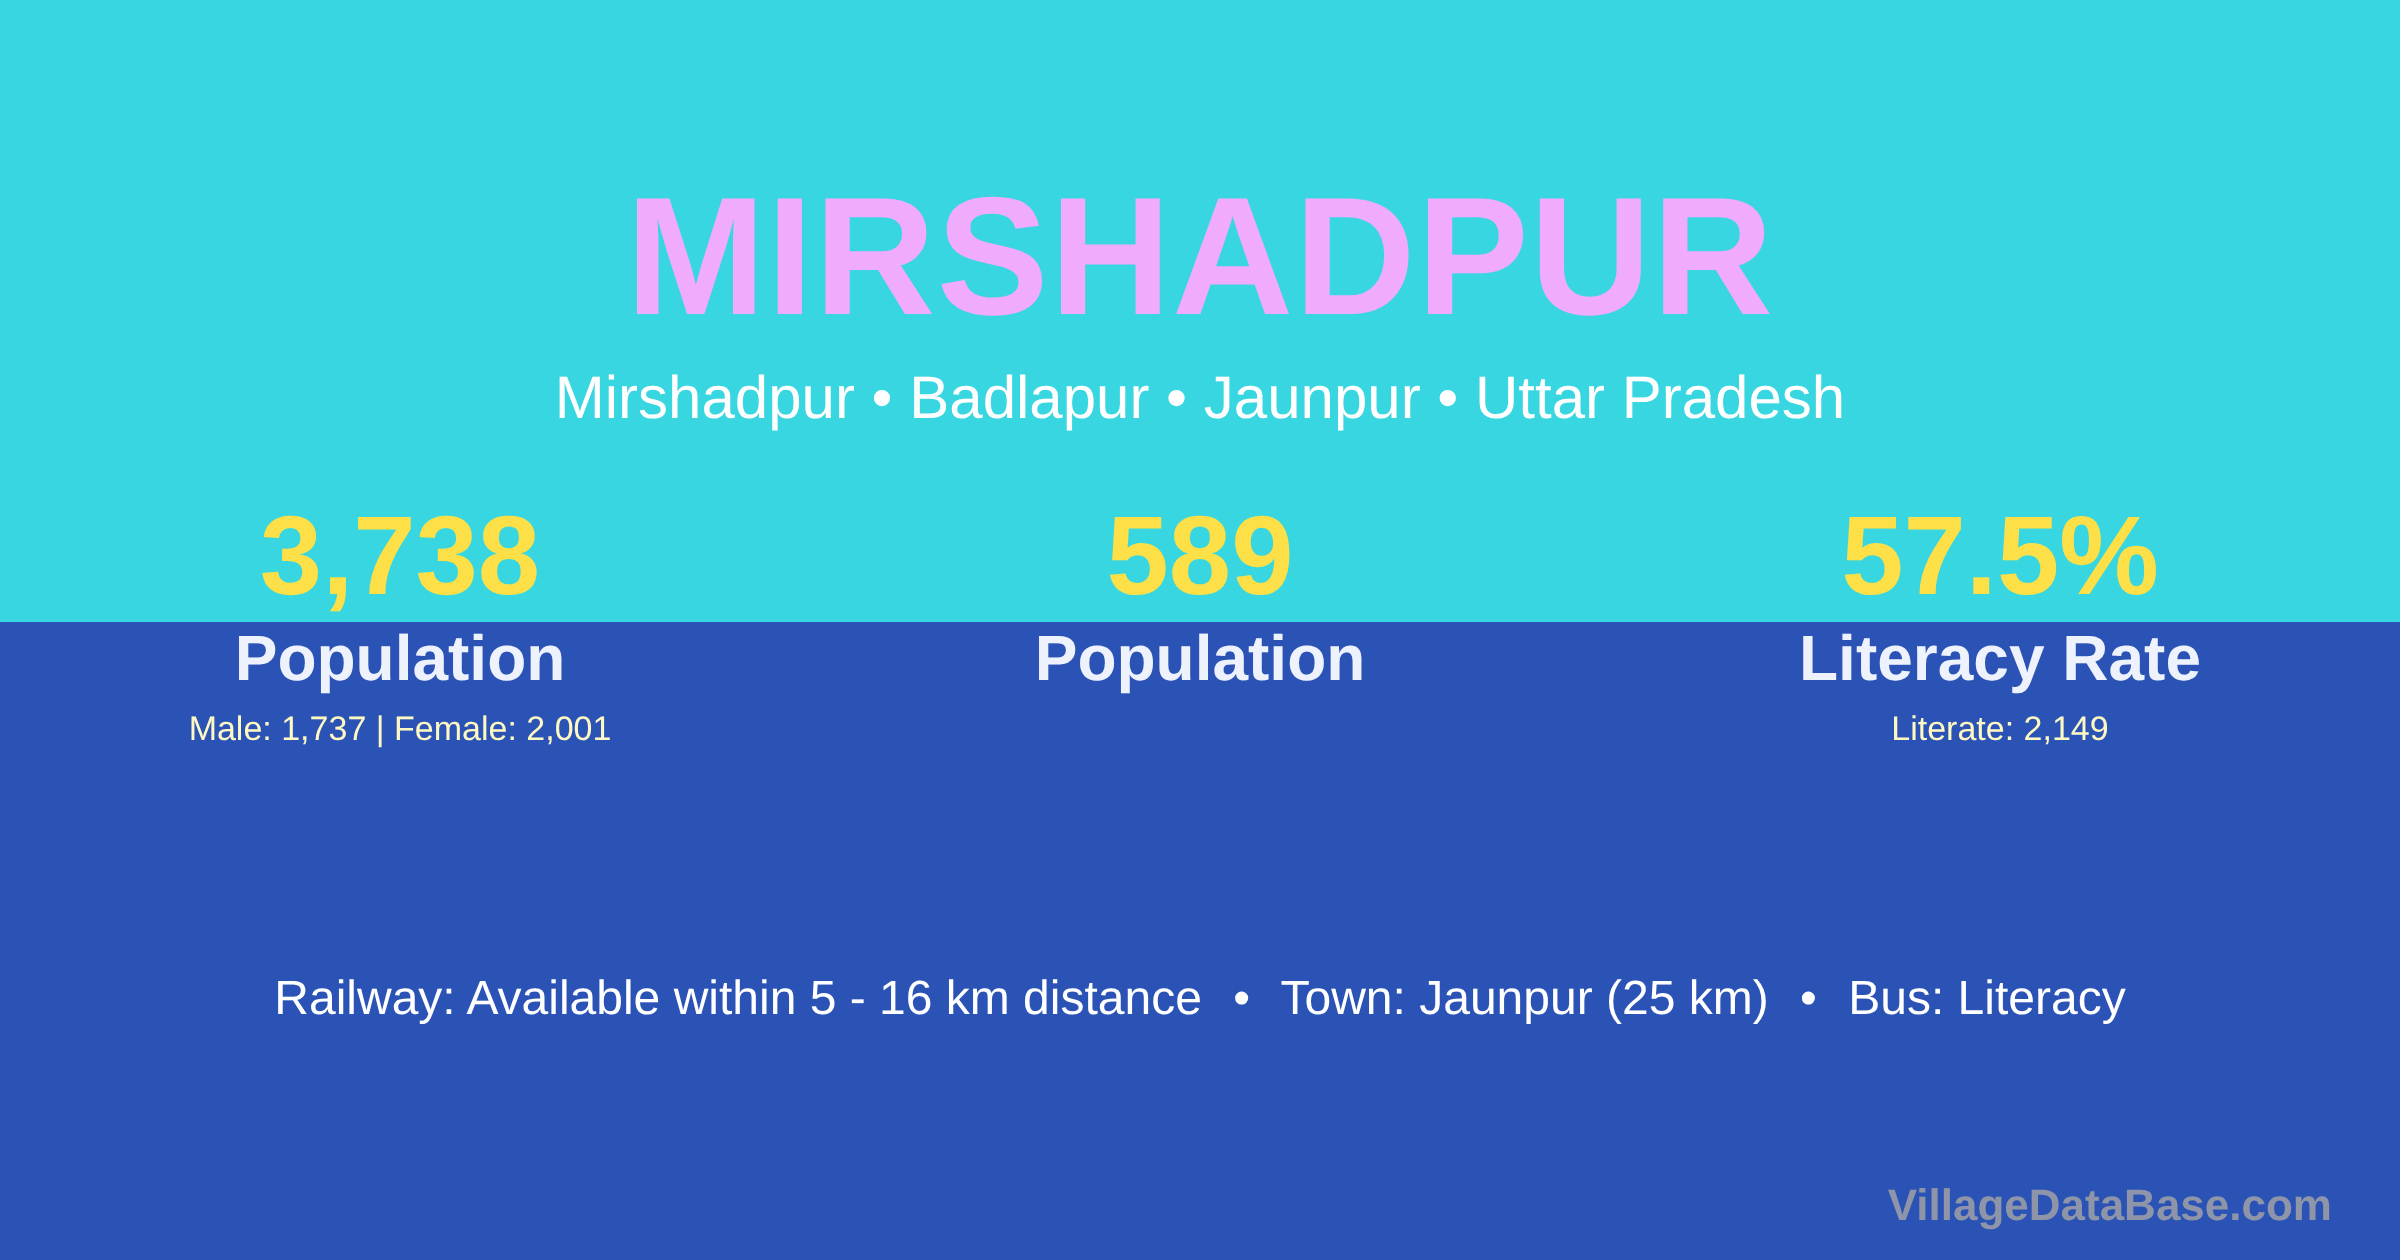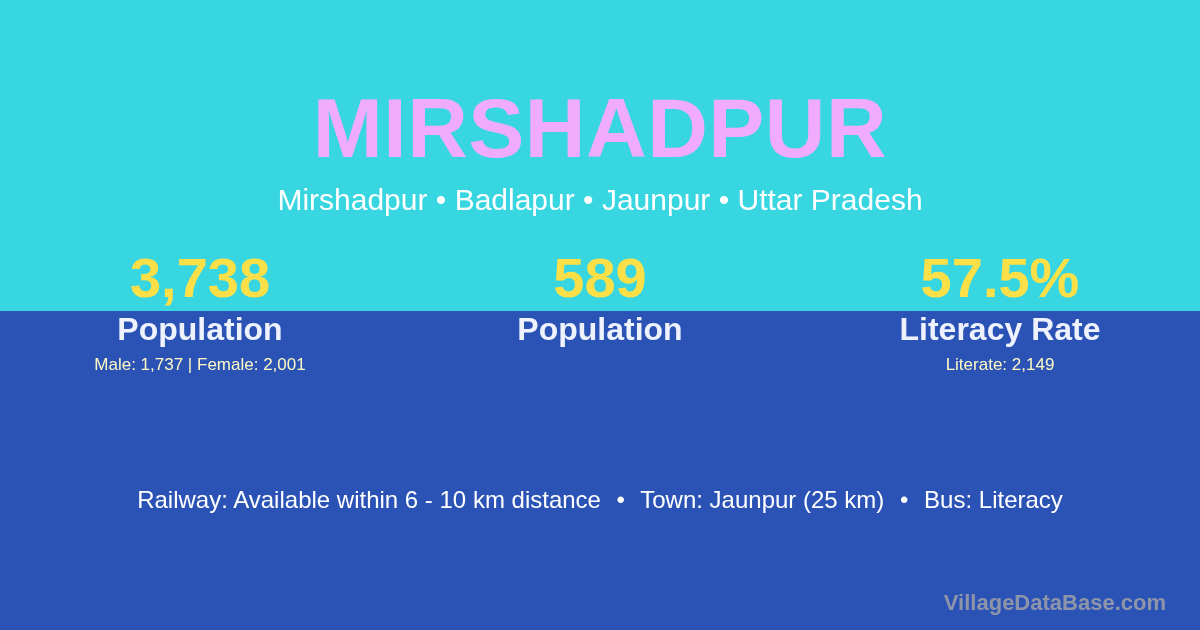--- a/index.html
+++ b/index.html
@@ -164,21 +164,21 @@
 
     <div class="stat">
       <div class="stat-value">57.5%</div>
       <div class="stat-label">Literacy Rate</div>
       <div class="stat-detail">Literate: 2,149</div>
     </div>
 
   </div>
 
   <div class="info-line">
-    <span>Railway: Available within 6 - 10 km distance</span>
+    <span>Railway: Available within 5 - 16 km distance</span>
     <span class="info-sep">•</span>
     <span>Town: Jaunpur (25 km)</span>
     <span class="info-sep">•</span>
     <span>Bus: Literacy</span>
   </div>
 
   <div class="brand">VillageDataBase.com</div>
 
 </div>
 

